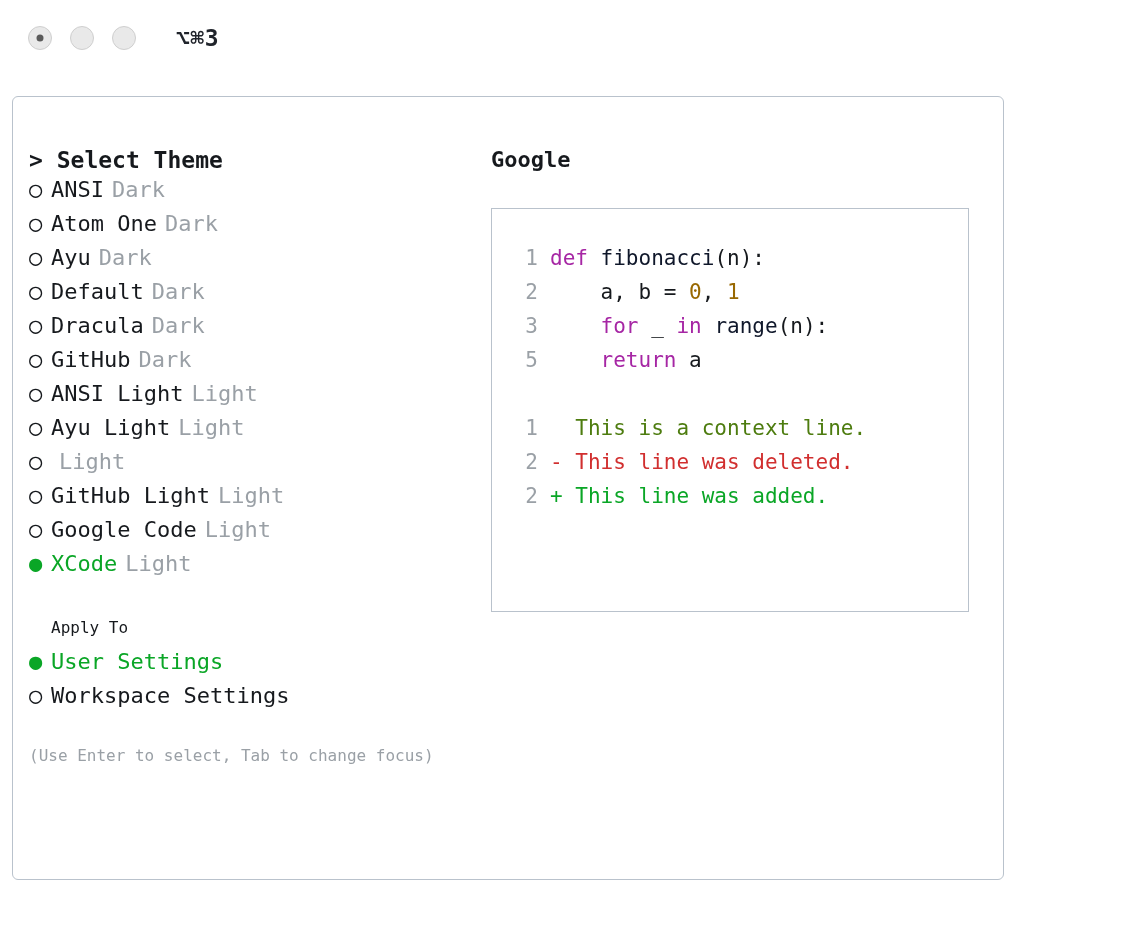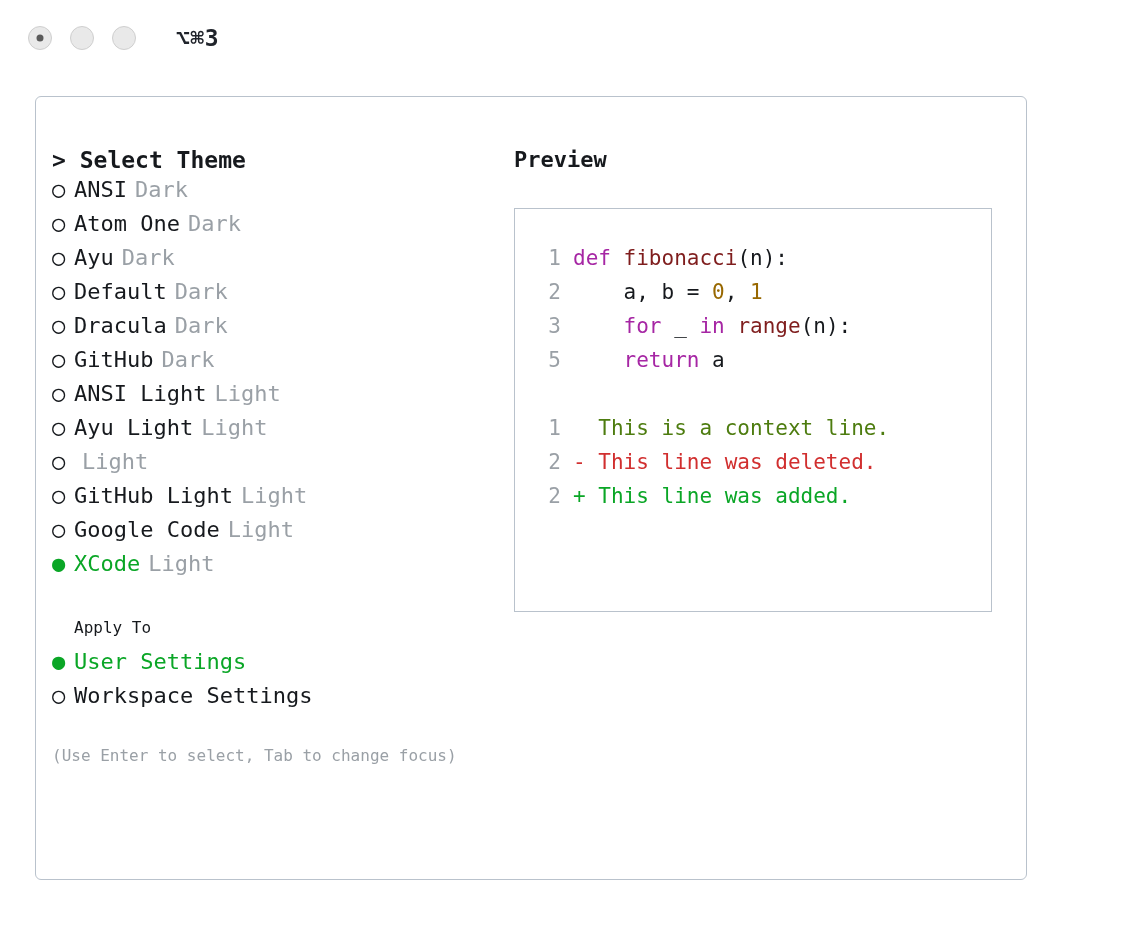--- a/index.html
+++ b/index.html
@@ -50,21 +50,21 @@
   }
   .title-shortcut {
     margin-left: 22px;
     font-size: 23px;
     font-weight: bold;
     color: #20242b;
     letter-spacing: 0.5px;
   }
   .panel {
     position: absolute;
-    left: 35px;
+    left: 12px;
     top: 96px;
     width: 992px;
     height: 784px;
     border: 1px solid #b9c2cc;
     border-radius: 6px;
     box-sizing: border-box;
     background: #ffffff;
   }
   .panel-inner {
     position: relative;
@@ -152,21 +152,21 @@
     color: #16191d;
   }
   .ln {
     display: inline-block;
     width: 30px;
     text-align: right;
     color: #9aa0a6;
     margin-right: 12px;
   }
   .kw { color: #a626a4; }
-  .fn { color: #7f1d1d; }
+  .fn { color: #0f172a; }
   .num { color: #986801; }
   .plain { color: #16191d; }
   .diff-gap { height: 34px; }
   .del { color: #d12f2f; }
   .add { color: #0aa626; }
   .ctx { color: #4d7c0f; }
 </style>
 </head>
 <body>
 
@@ -203,21 +203,21 @@
         <div class="apply-head">Apply To</div>
         <div id="apply-list">
             <div class="opt"><span class="bullet sel">●</span><span class="opt-label sel">User Settings</span></div>
             <div class="opt"><span class="bullet">○</span><span class="opt-label">Workspace Settings</span></div>
           </div>
 
         <div class="hint">(Use Enter to select, Tab to change focus)</div>
       </div>
 
       <div class="col-right">
-        <div class="preview-head">Preview</div>
+        <div class="preview-head">Google</div>
         <div class="preview-box">
           <div id="code-block">
               <div class="code-line"><span class="ln">1</span><span class="kw">def </span><span class="fn">fibonacci</span><span class="plain">(n):</span></div>
               <div class="code-line"><span class="ln">2</span><span class="plain">    a, b = </span><span class="num">0</span><span class="plain">, </span><span class="num">1</span></div>
               <div class="code-line"><span class="ln">3</span><span class="plain">    </span><span class="kw">for</span><span class="plain"> _ </span><span class="kw">in</span><span class="plain"> </span><span class="fn">range</span><span class="plain">(n):</span></div>
               <div class="code-line"><span class="ln">5</span><span class="plain">    </span><span class="kw">return</span><span class="plain"> a</span></div>
             </div>
           <div class="diff-gap"></div>
           <div id="diff-block">
               <div class="code-line"><span class="ln">1</span><span class="ctx"> </span><span class="ctx"> This is a context line.</span></div>

